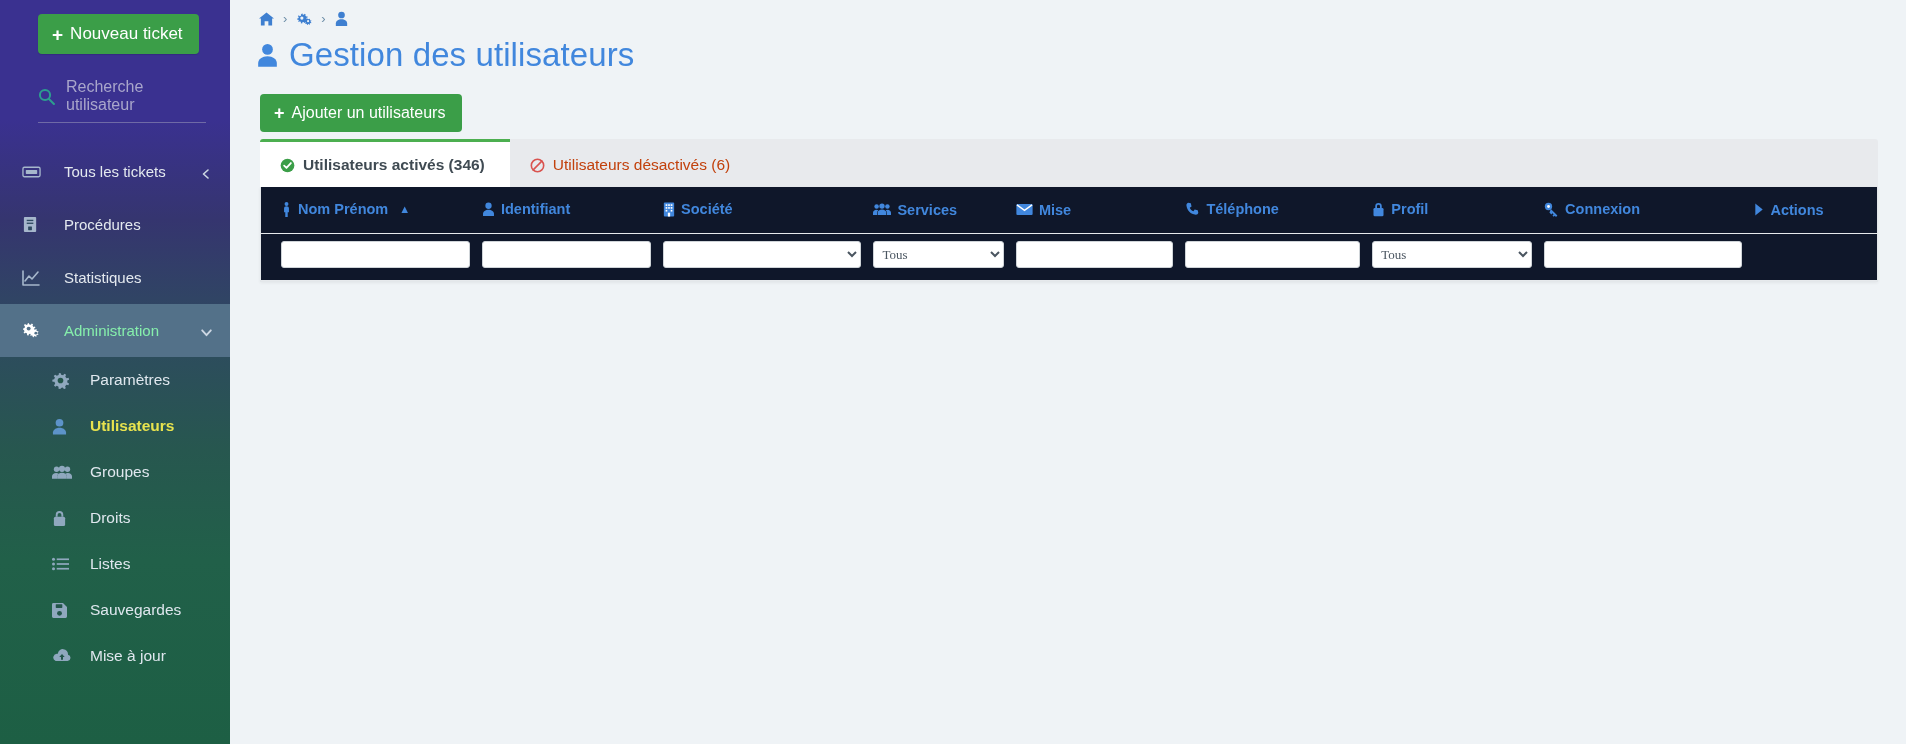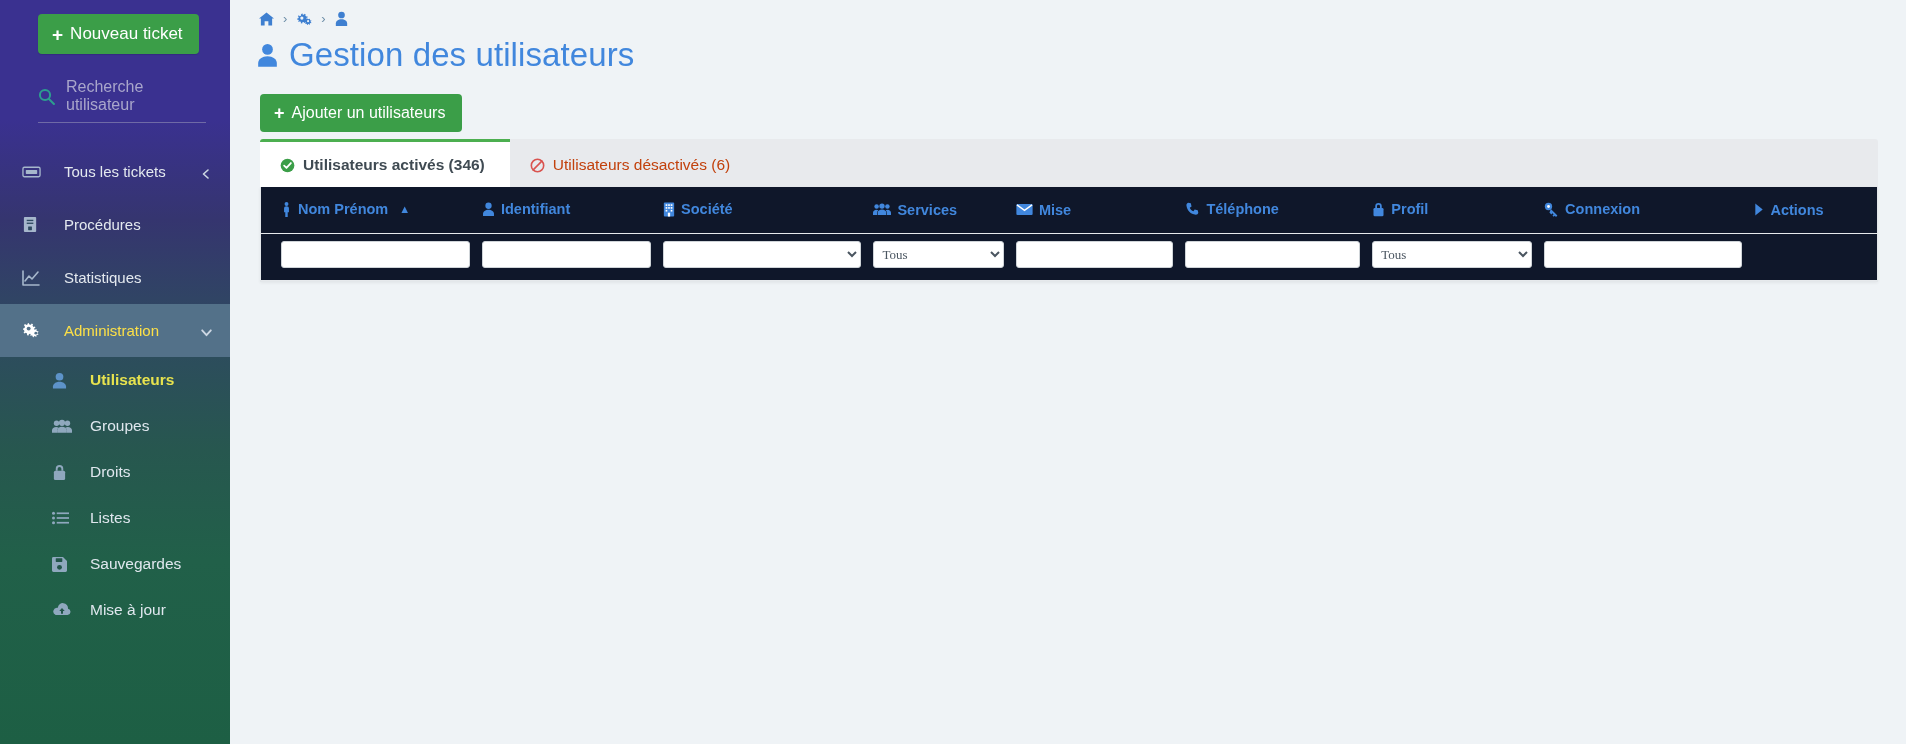--- a/index.html
+++ b/index.html
@@ -68,21 +68,21 @@
     display: flex; align-items: center; justify-content: flex-start;
     color: #a6b7cc;
   }
   .nav-item .lbl { margin-left: 14px; white-space: nowrap; }
   .nav-item .chev {
     position: absolute; right: 18px; top: 50%; transform: translateY(-50%);
     color: #cdd7e3; width: 12px; height: 12px;
   }
   .nav-item.active-parent {
     background: #537189;
-    color: #fde047;
+    color: #86efac;
     align-items: center;
   }
   .nav-item.active-parent .ic { color: #ffffff; }
 
   .sub-item {
     display: flex; align-items: center;
     height: 46px;
     padding-left: 52px;
     color: #dfe7ee;
     font-size: 15.5px;
@@ -309,20 +309,29 @@
           </svg>
         </span>
         <span class="lbl">Administration</span>
         <span class="chev">
           <svg viewBox="0 0 12 12" width="13" height="13" fill="none" stroke="currentColor" stroke-width="1.7" stroke-linecap="round" stroke-linejoin="round">
               <polyline points="2,4 6,8.5 10,4"></polyline>
             </svg>
         </span>
       </div>
 
+      <div class="sub-item">
+        <span class="ic">
+          <svg viewBox="0 0 18 18" width="17" height="17" fill="currentColor">
+            <path d="M9 1l.7 2 2.1.4 1.3-1.6 1.8 1.2-.8 2 1.4 1.6 2.1-.5.5 2.1-1.9.9v2.1l1.9.9-.7 2-2.1-.5-1.4 1.6.7 2-1.9 1-1.2-1.7-2.1.4L9 18l-2.1-.3v-2.1l-1.8-1-1.7 1.1-1.3-1.6 1.3-1.7-.8-2H.5L.3 8.3l2-.6.8-1.9-1.3-1.6L3.4 2.9l1.7 1.2 1.9-.8L7.3 1.3z"></path>
+            <circle cx="9" cy="9" r="3" fill="#23554a"></circle>
+          </svg>
+        </span>
+        <span class="lbl">Paramètres</span>
+      </div>
 
       <div class="sub-item current">
         <span class="ic">
           <svg viewBox="0 0 16 18" width="15" height="17" fill="currentColor">
             <circle cx="8" cy="5" r="4.1"></circle>
               <path d="M8 10.2c4 0 7 2.3 7 5.2v2H1v-2c0-2.9 3-5.2 7-5.2z"></path>
           </svg>
         </span>
         <span class="lbl">Utilisateurs</span>
       </div>

